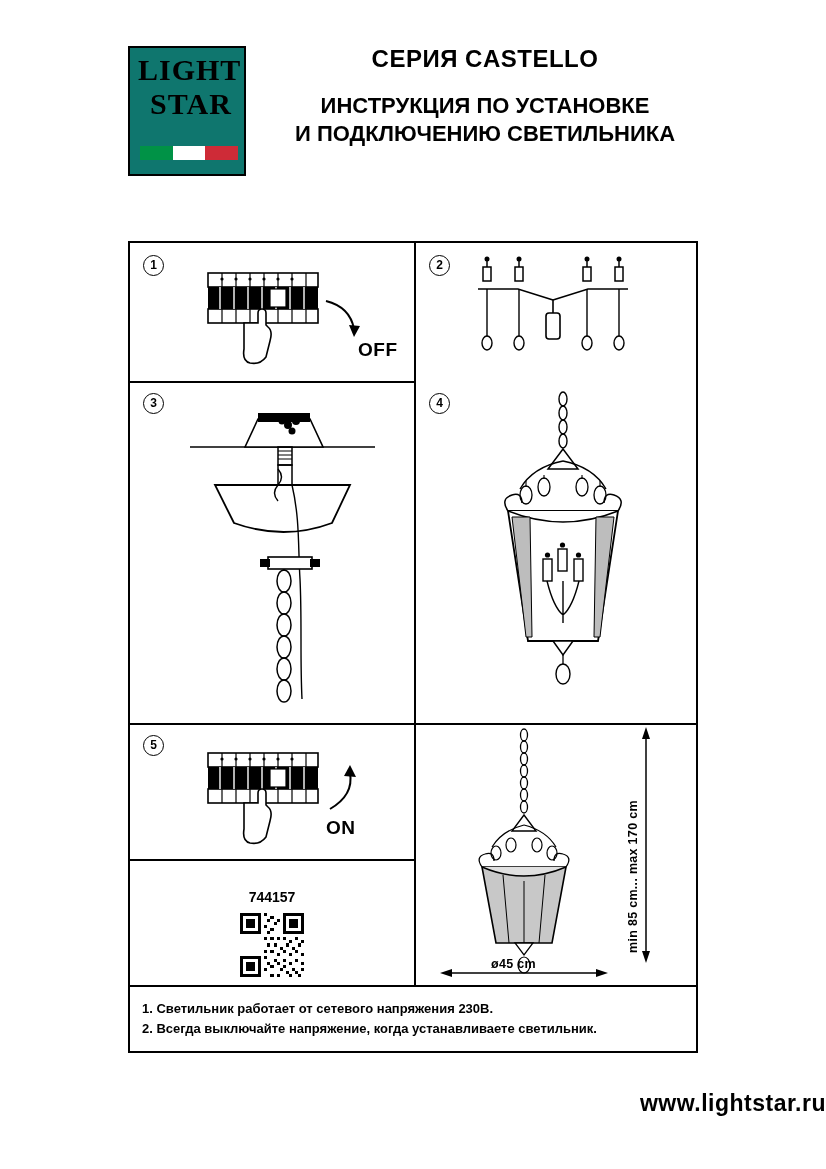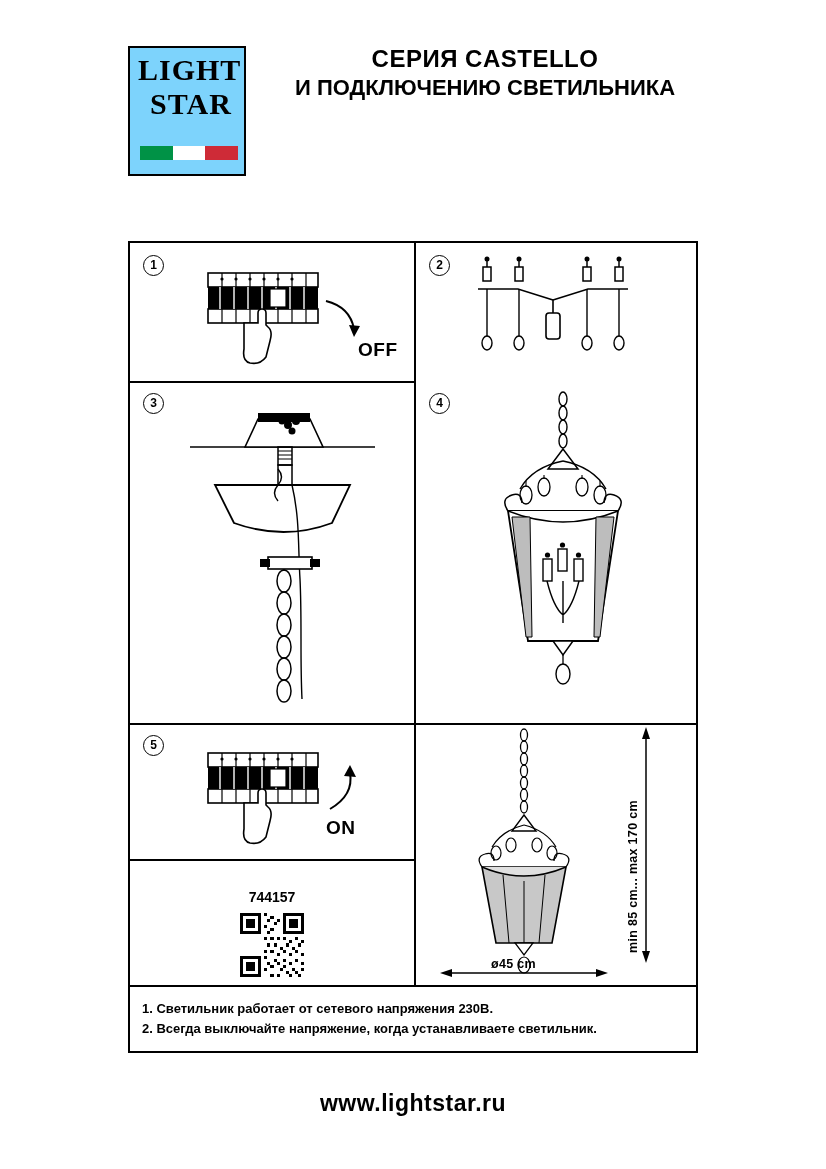--- a/index.html
+++ b/index.html
@@ -24,21 +24,21 @@
     height: 210px;
   }
   .logo-box {
     position: absolute;
     left: 128px;
     top: 46px;
     width: 118px;
     height: 130px;
     border: 2px solid #000;
     box-sizing: border-box;
-    background: #7dd3fc;
+    background: #0f766e;
   }
   .logo-light {
     position: absolute;
     left: 8px;
     top: 6px;
     font-family: "Liberation Serif", serif;
     font-weight: bold;
     font-size: 30px;
     letter-spacing: 1px;
     line-height: 32px;
@@ -202,21 +202,21 @@
     font-size: 13px;
     line-height: 20px;
     font-weight: bold;
   }
 
   .footer {
     position: absolute;
     left: 0;
     top: 1090px;
     width: 826px;
-    text-align: center;
+    text-align: right;
     font-size: 23px;
     font-weight: bold;
     letter-spacing: 0.5px;
   }
 
   svg { display: block; }
 </style>
 </head>
 <body>
 
@@ -228,20 +228,21 @@
     <div class="logo-group">G R O U P</div>
     <div class="logo-flag">
       <i class="flag-green"></i>
         <i class="flag-white"></i>
         <i class="flag-red"></i>
     </div>
   </div>
 
   <div class="header-text">
     <div class="header-line1">СЕРИЯ CASTELLO</div>
+    <div class="header-line3">ИНСТРУКЦИЯ ПО УСТАНОВКЕ</div>
     <div class="header-line4">И ПОДКЛЮЧЕНИЮ СВЕТИЛЬНИКА</div>
   </div>
 </div>
 
 <div class="sheet">
 
   <div class="v-divider"></div>
   <div class="h-line" style="left:0; top:138px; width:284px;"></div>
   <div class="h-line" style="left:0; top:480px; width:566px;"></div>
   <div class="h-line" style="left:0; top:616px; width:284px;"></div>

